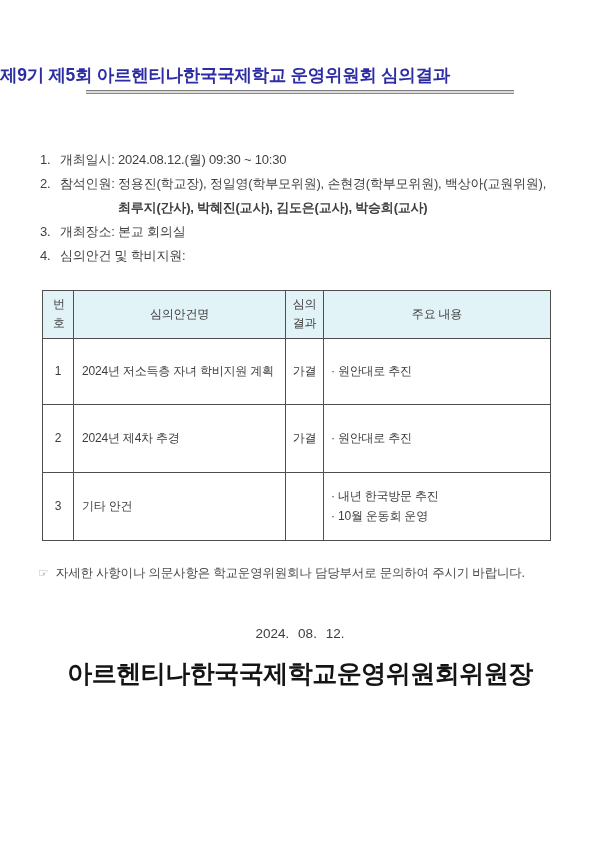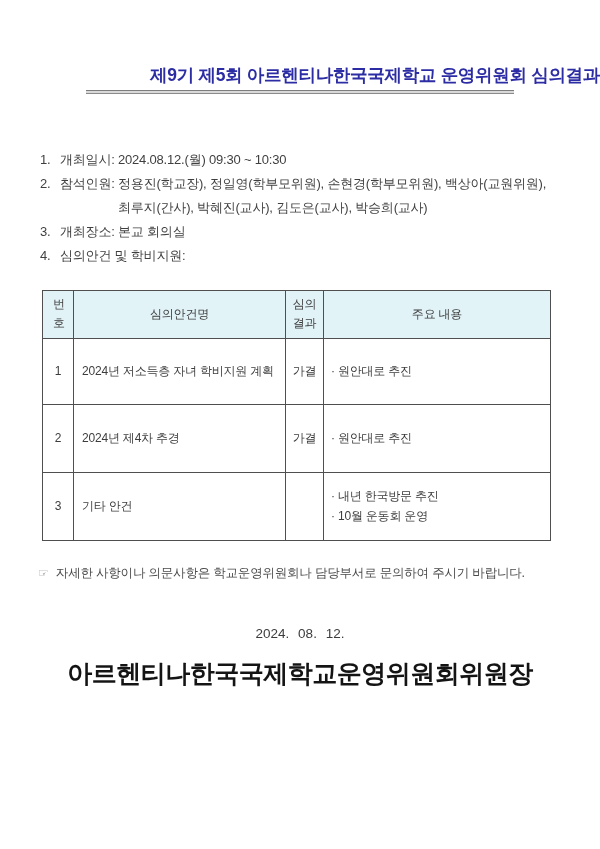--- a/index.html
+++ b/index.html
@@ -14,21 +14,21 @@
   .page {
     position: relative;
     width: 600px;
     height: 849px;
     background: #ffffff;
   }
 
   
   .title-block {
     padding-top: 64px;
-    text-align: right;
+    text-align: left;
   }
   .doc-title {
     display: inline-block;
     font-size: 17.5px;
     font-weight: bold;
     letter-spacing: -0.3px;
     color: #2c2ca4;
     line-height: 1.3;
   }
   .title-rule {
@@ -42,21 +42,21 @@
   .meta-list {
     margin: 54px 0 0 40px;
     font-size: 13px;
     line-height: 24px;
     color: #3f3f3f;
     letter-spacing: -0.2px;
   }
   .meta-item { display: flex; align-items: flex-start; }
   .meta-num { width: 20px; flex: 0 0 20px; }
   .meta-body { flex: 1; }
-  .wrap-line2 { padding-left: 58px; }
+  .wrap-line2 { padding-left: 58px; font-weight: bold; }
 
   
   .agenda-table {
     margin: 22px 0 0 42px;
     width: 508px;
     border-collapse: collapse;
     table-layout: fixed;
     font-size: 12px;
     color: #3d3d3d;
     letter-spacing: -0.2px;

